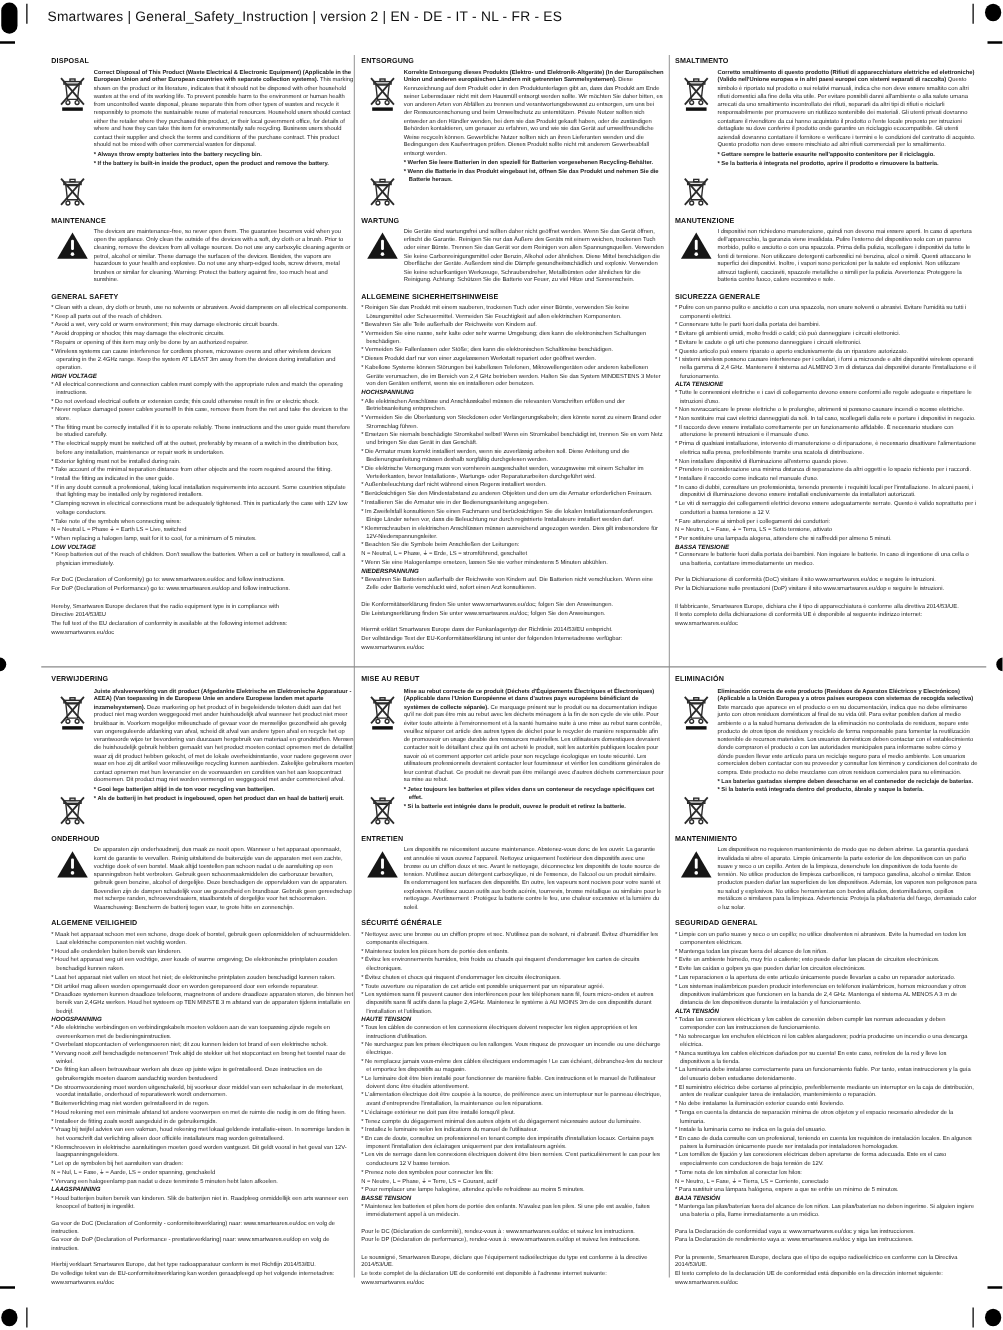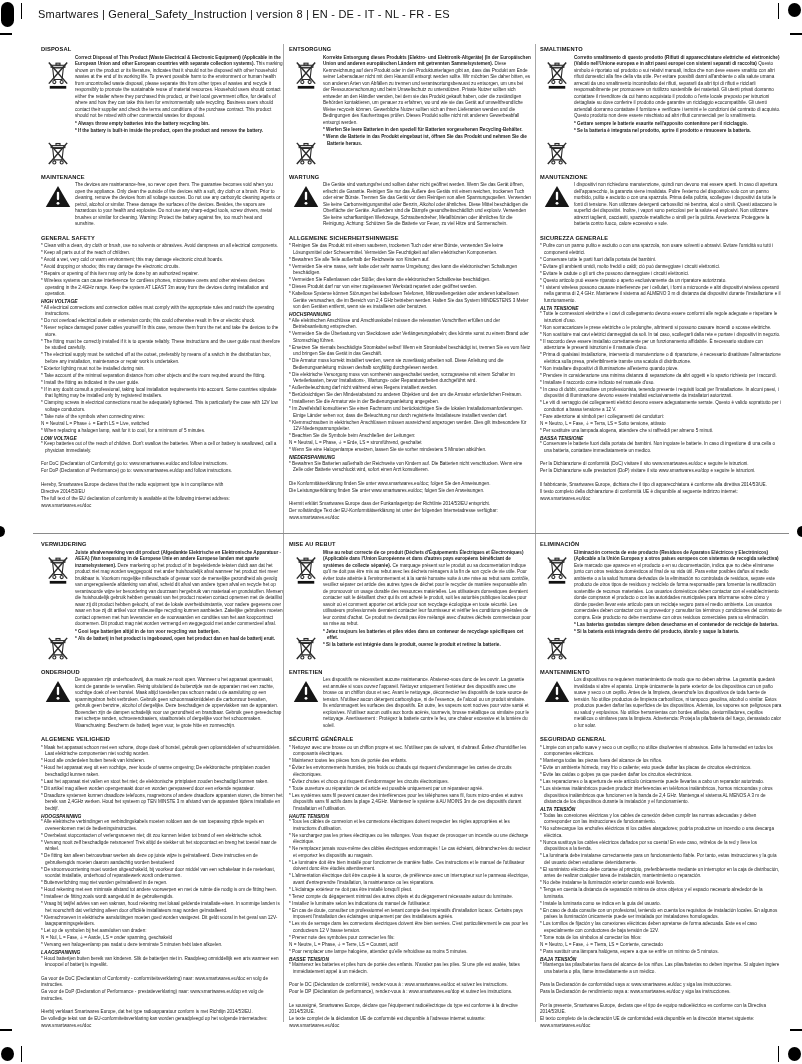--- a/index.html
+++ b/index.html
@@ -72,21 +72,21 @@
 <div class="reg mr"></div>
 <div class="crop v htl"></div>
 <div class="crop v htr"></div>
 <div class="crop v hbl"></div>
 <div class="crop v hbr"></div>
 <div class="crop h el"></div>
 <div class="crop h er"></div>
 <div class="crop h ebl"></div>
 <div class="crop h ebr"></div>
 
-<div class="header">Smartwares | General_Safety_Instruction | version 8 | EN - DE - IT - NL - FR - ES</div>
+<div class="header">Smartwares | General_Safety_Instruction | version 2 | EN - DE - IT - NL - FR - ES</div>
 
 <div class="vdiv d1"></div>
 <div class="vdiv d2"></div>
 <div class="hdiv"></div>
 
 <div class="block b0">
   <div class="h">DISPOSAL</div>
   <div class="row">
     <div class="icons">
       <svg class="icon" width="22" height="32" viewBox="0 0 24 34">

